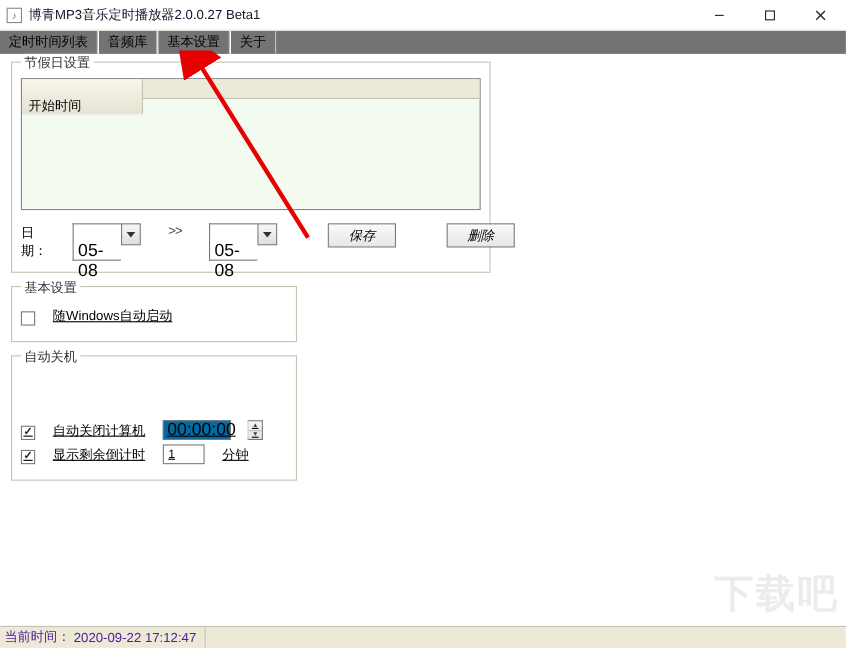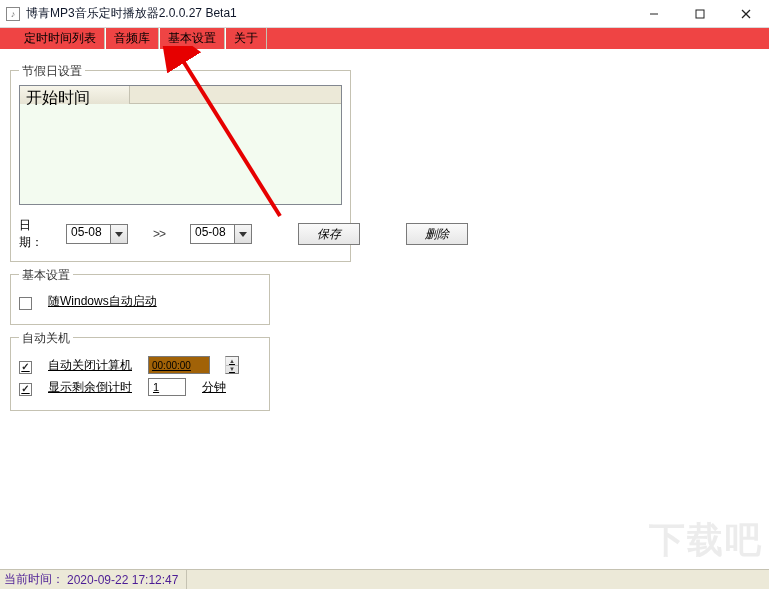--- a/index.html
+++ b/index.html
@@ -44,25 +44,25 @@
     display: flex;
     align-items: center;
     justify-content: center;
     font-size: 12px;
     color: #222;
   }
   .winctrls .wc svg { display: block; }
   
   .menubar {
     height: 22px;
-    background: #ef4444;
+    background: #737373;
     border-bottom: 1px solid #fff;
     display: flex;
     align-items: stretch;
-    padding-left: 16px;
+    padding-left: 0;
   }
   .menubar .mitem {
     padding: 0 8px;
     display: flex;
     align-items: center;
     border-right: 1px solid #c5c2b2;
     border-left: 1px solid #fff;
     cursor: default;
     white-space: nowrap;
   }
@@ -87,58 +87,58 @@
     position: absolute;
     top: -8px;
     left: 8px;
     background: #fff;
     padding: 0 3px;
     font-size: 12px;
     color: #333;
   }
 
   
-  .holiday-group { width: 341px; margin-top: 14px; }
+  .holiday-group { width: 436px; }
   .listview {
     border: 1px solid #828790;
     background: #f3fbf0;
     height: 120px;
     overflow: hidden;
     margin-bottom: 12px;
   }
   .listview .lv-head {
     height: 18px;
     background: #ece9d8;
     border-bottom: 1px solid #c5c2b2;
     display: flex;
   }
   .listview .lv-col {
     border-right: 1px solid #c5c2b2;
-    padding: 4px 6px;
-    font-size: 16px;
+    padding: 16px 6px;
+    font-size: 12px;
     height: 18px;
     line-height: 16px;
     background: linear-gradient(#f7f5ea,#e6e3d3);
   }
   .listview .lv-col:nth-child(1){ width: 110px; }
   .listview .lv-col:nth-child(2){ flex: 1; }
   .listview .lv-body { height: calc(100% - 18px); }
 
-  .date-row { display: flex; align-items: center; gap: 23px; }
+  .date-row { display: flex; gap: 23px; }
   .combo {
     display: inline-flex;
     align-items: stretch;
     height: 20px;
   }
   .combo .combo-input {
     width: 44px;
     border: 1px solid #7a7a7a;
     border-right: none;
-    padding: 0 4px;
-    font-size: 12px;
+    padding: 16px 4px;
+    font-size: 16px;
     background: #fff;
   }
   .combo .combo-btn {
     width: 18px;
     border: 1px solid #7a7a7a;
     background: linear-gradient(#f6f6f6,#dfdfdf);
     display: flex; align-items: center; justify-content: center;
   }
   .combo .combo-btn::after {
     content: "";
@@ -169,24 +169,24 @@
     display: inline-flex; align-items: center; justify-content: center;
     font-size: 10px; line-height: 1;
   }
   .chk.checked::after { content: "✓"; color: #222; font-weight: bold; transform: translateY(-1px); }
 
   
   .shutdown-group { width: 260px; }
   .timebox {
     width: 62px; height: 18px;
     border: 1px solid #7a7a7a;
-    background: #a16207;
-    font-size: 10px;
+    background: #0369a1;
+    font-size: 16px;
     padding: 0 3px;
-    display: inline-flex; align-items: center;
+    display: inline-flex; align-items: center; margin-top: 40px;
   }
   .spinner {
     width: 14px; height: 18px;
     border: 1px solid #7a7a7a;
     border-left: 1px solid #ccc;
     background: linear-gradient(#f4f4f4,#e3e3e3);
     display: inline-flex; flex-direction: column;
     margin-left: -1px;
   }
   .spinner div { flex:1; display:flex; align-items:center; justify-content:center; }

